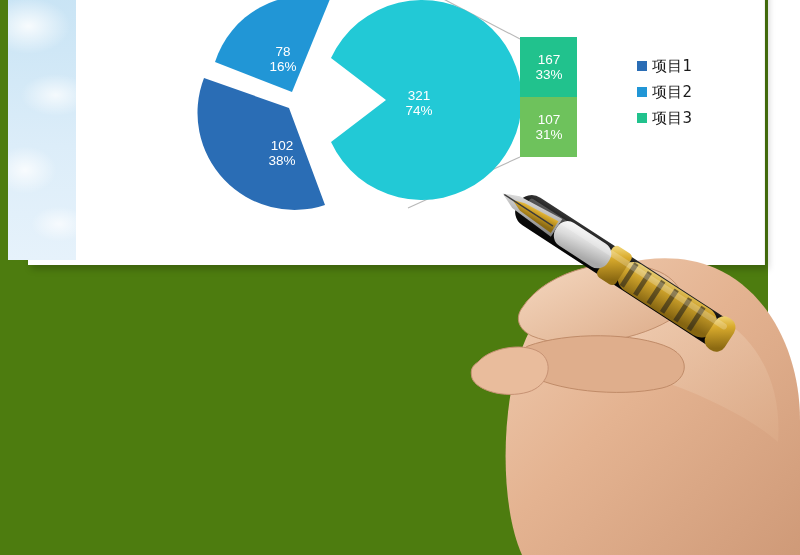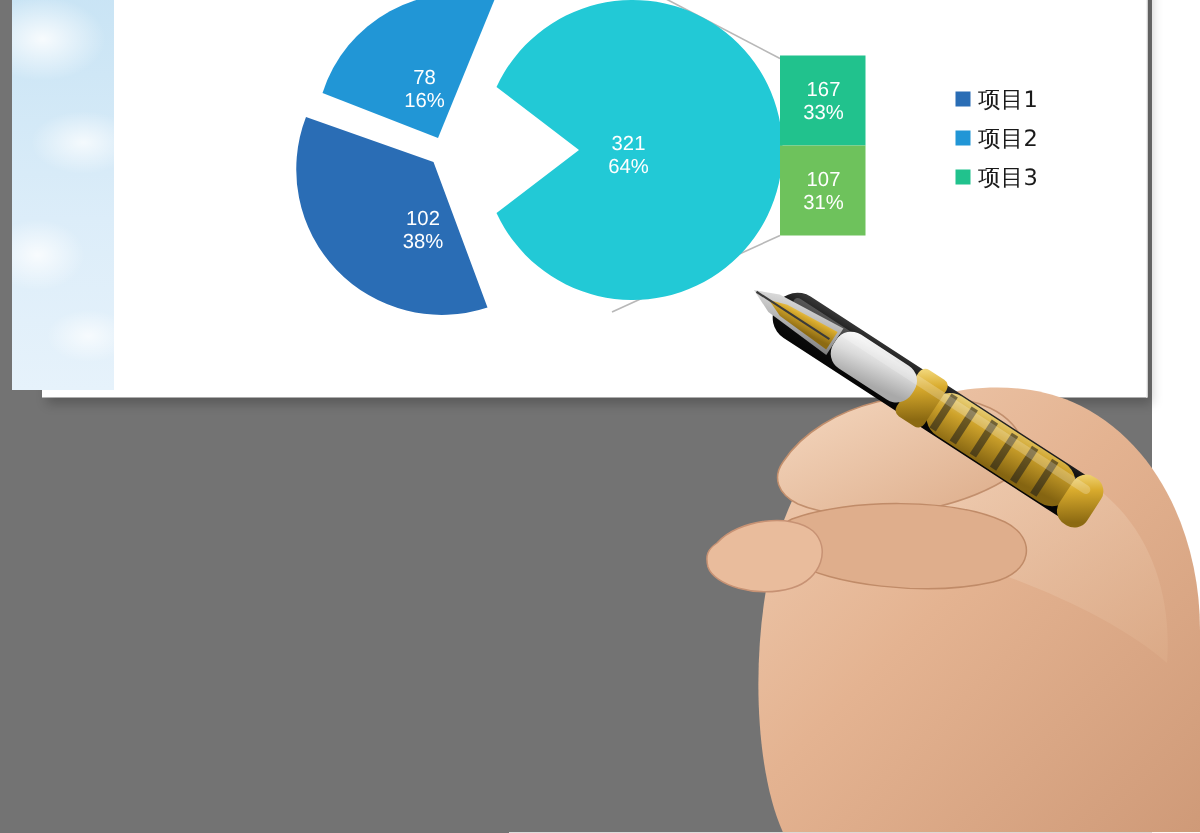--- a/index.html
+++ b/index.html
@@ -4,21 +4,21 @@
 <style>
   * { box-sizing: border-box; margin: 0; padding: 0; }
   html, body {
     width: 800px; height: 555px;
     overflow: hidden;
     font-family: "Liberation Sans", sans-serif;
   }
   #page {
     position: relative;
     width: 768px; height: 555px;
-    background: #737373;
+    background: #4d7c0f;
   }
 
   
   #card {
     position: absolute;
     left: 28px; top: -40px;
     width: 737px; height: 305px;
     background: #ffffff;
     box-shadow: 3px 4px 7px rgba(0,0,0,0.22);
   }
@@ -141,21 +141,21 @@
       <div>16%</div>
     </div>
 
     <div class="slice-label" style="left:258px; top:122px; width:48px;margin-top:16px;">
       <div>102</div>
       <div>38%</div>
     </div>
 
     <div class="slice-label" style="left:396px; top:88px; width:46px;">
       <div>321</div>
-      <div>64%</div>
+      <div>74%</div>
     </div>
 
     <div class="slice-label" style="left:528px; top:52px; width:42px;">
       <div>167</div>
       <div>33%</div>
     </div>
 
     <div class="slice-label" style="left:528px; top:112px; width:42px;">
       <div>107</div>
       <div>31%</div>

